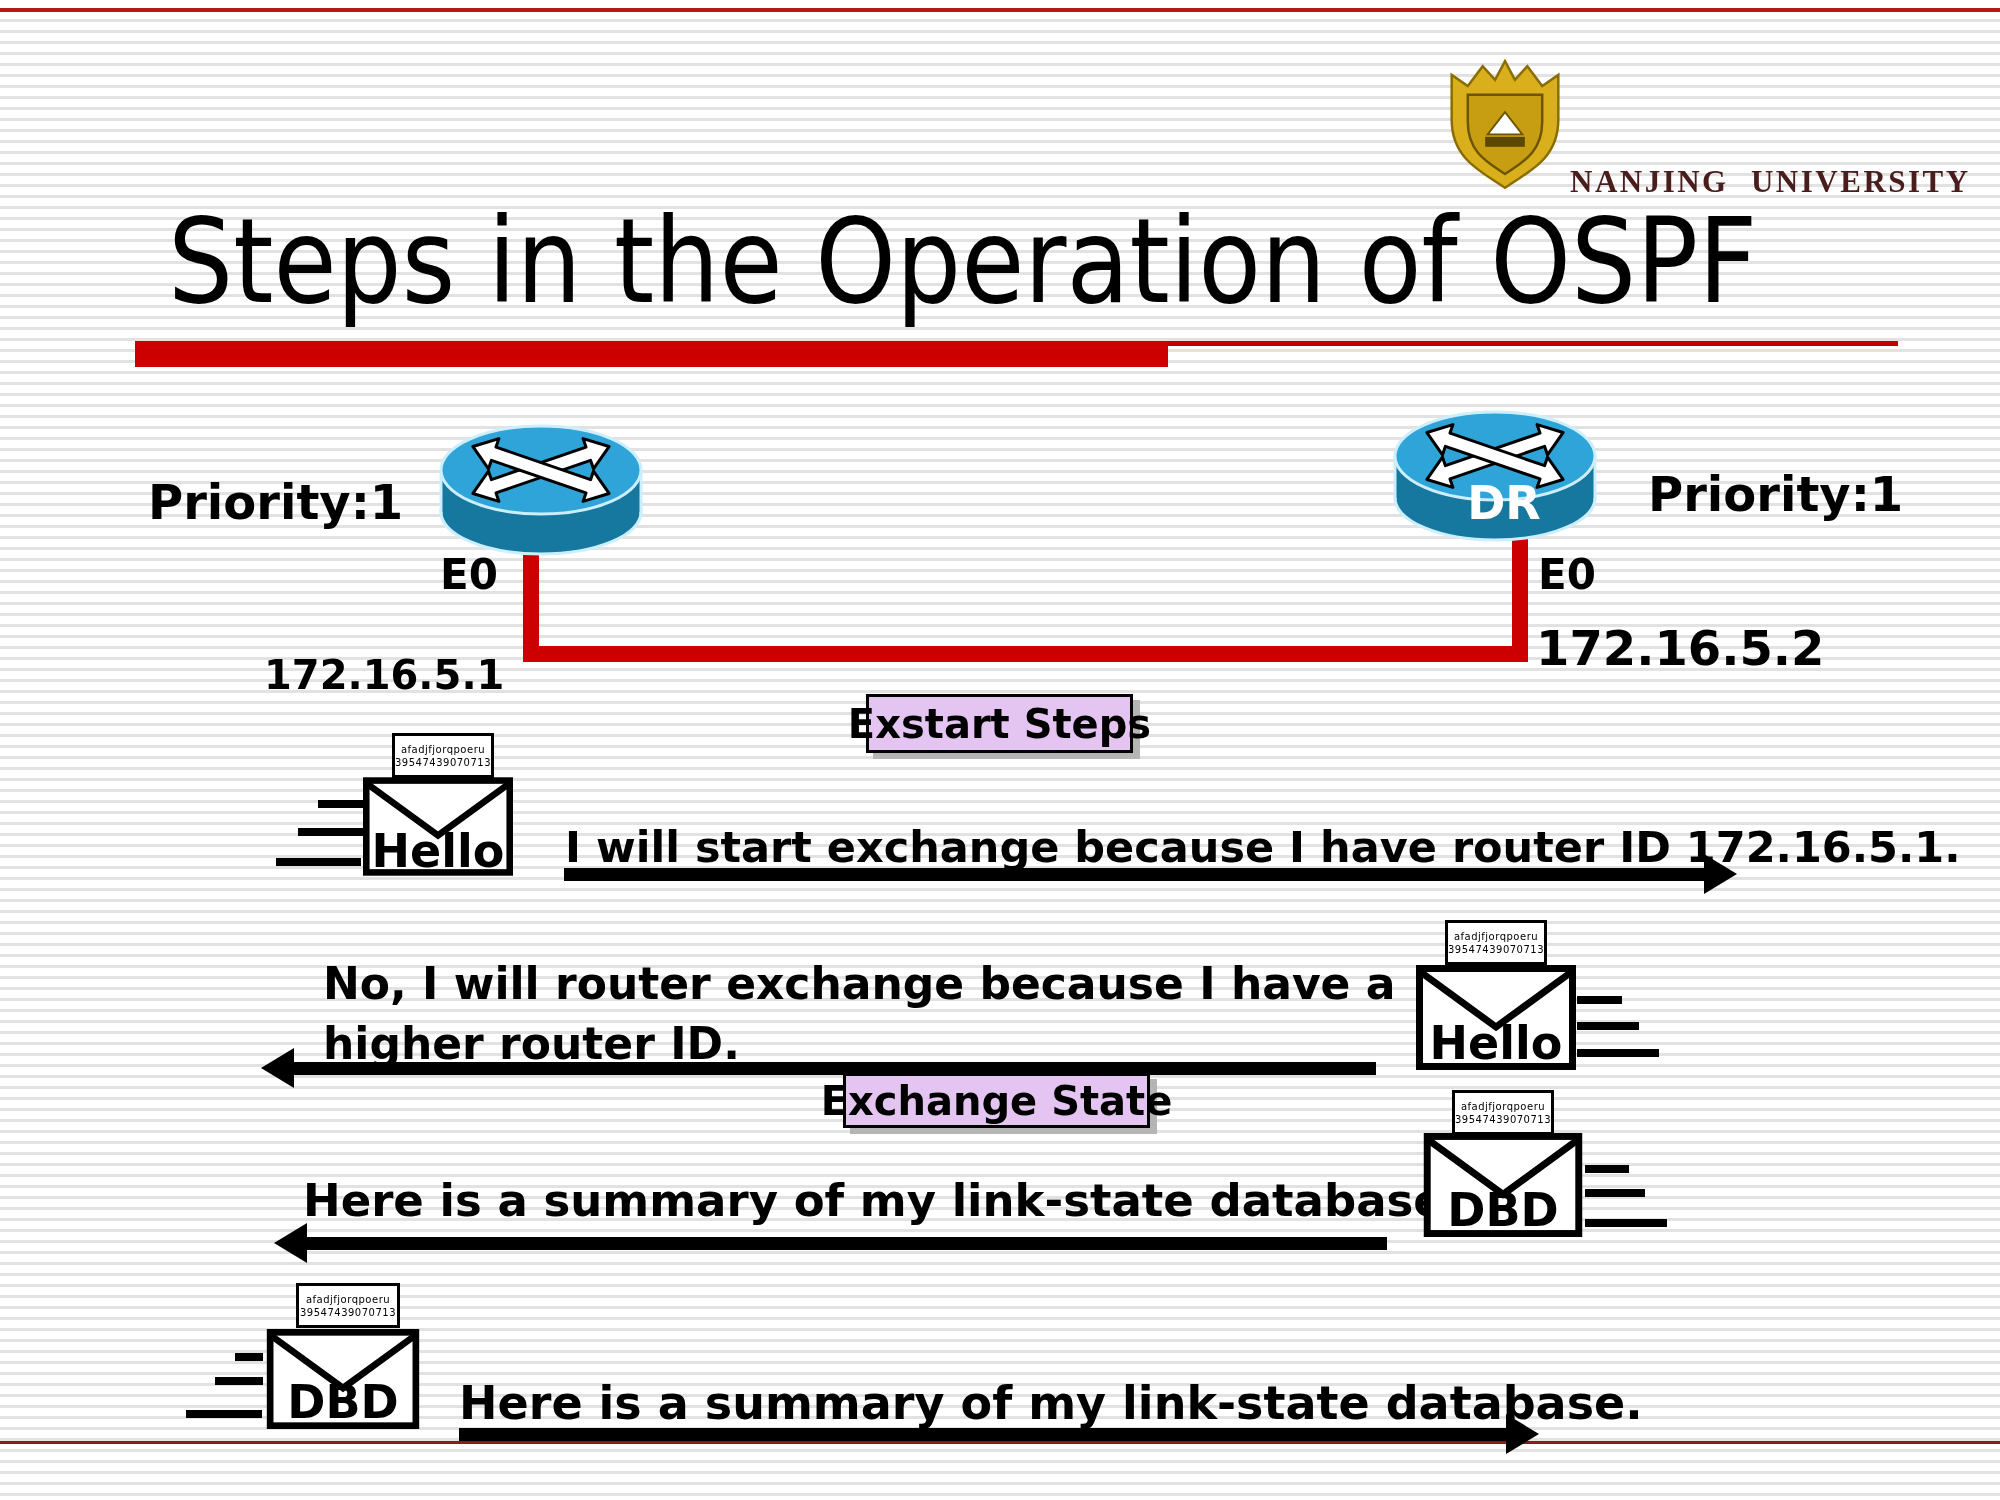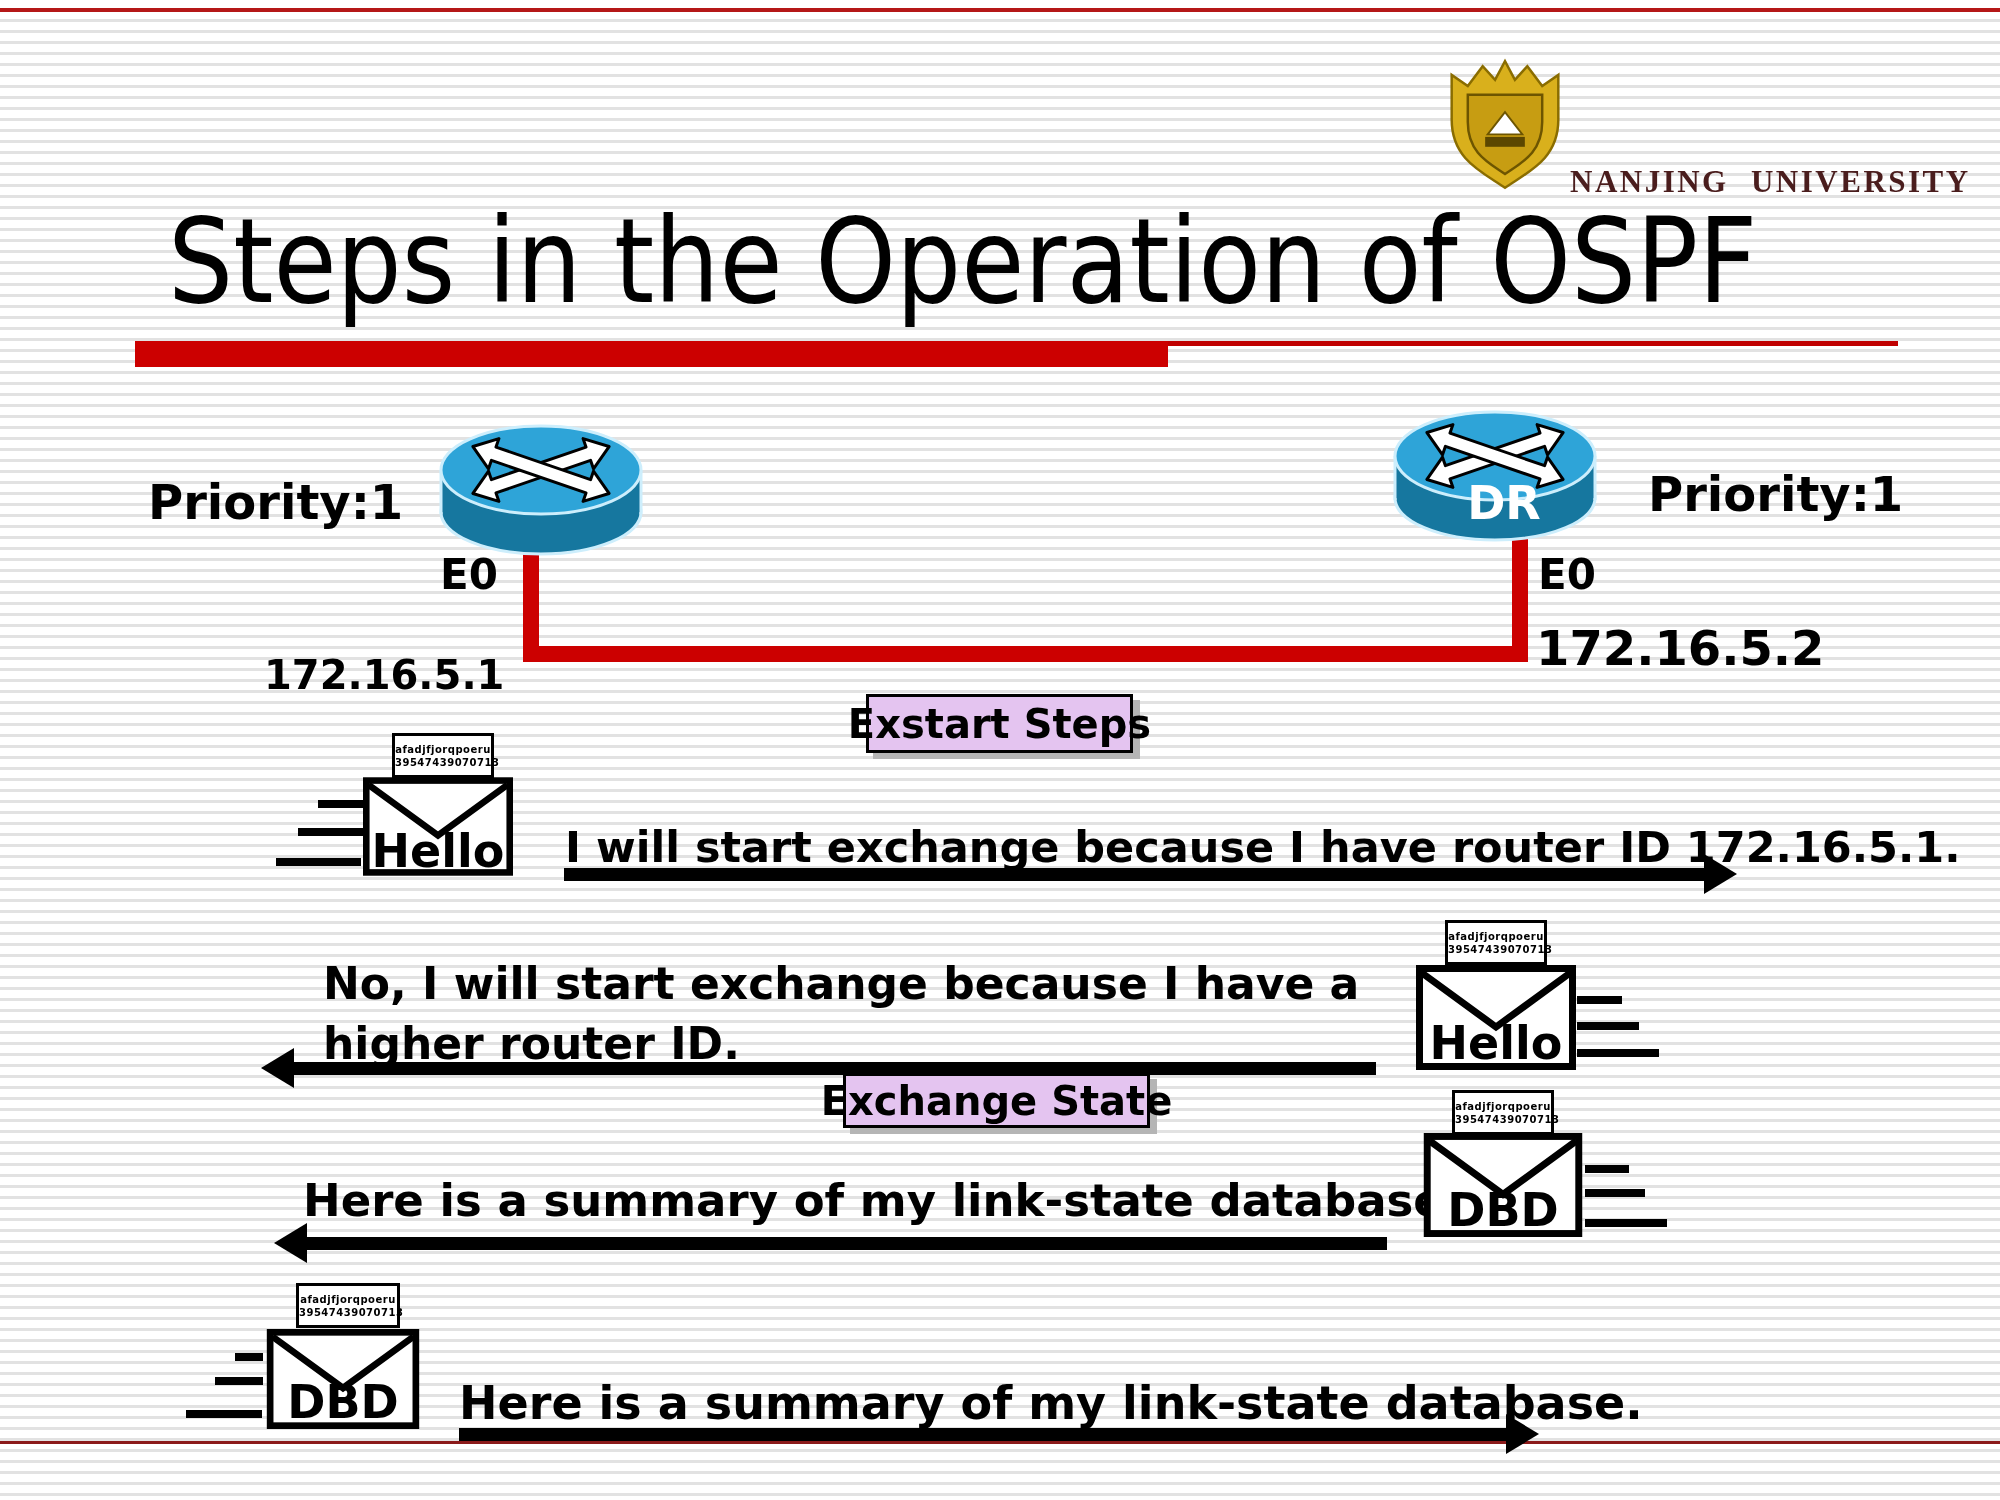--- a/index.html
+++ b/index.html
@@ -9,21 +9,21 @@
     font-family:"DejaVu Sans",sans-serif;color:#000;
   }
   .abs{position:absolute;}
   .lbl{font-weight:bold;white-space:nowrap;}
   .msg{font-weight:bold;font-size:43px;white-space:nowrap;margin-top:16px;}
   .shaft{position:absolute;height:13px;background:#000;}
   .head-r{position:absolute;width:0;height:0;border-top:20px solid transparent;border-bottom:20px solid transparent;border-left:33px solid #000;}
   .head-l{position:absolute;width:0;height:0;border-top:20px solid transparent;border-bottom:20px solid transparent;border-right:33px solid #000;}
   .state-box{position:absolute;background:#e4c4f0;border:3px solid #000;box-shadow:7px 6px 0 #b5b5b5;
     display:flex;align-items:center;justify-content:center;font-weight:bold;font-size:40px;white-space:nowrap;}
-  .note{position:absolute;background:#fff;border:3px solid #000;font-size:10px;line-height:13px;text-align:center;padding-top:7px;box-sizing:border-box;letter-spacing:0.5px;font-weight:bold;}
+  .note{position:absolute;background:#fff;border:3px solid #000;font-size:10px;line-height:13px;text-align:center;padding-top:7px;box-sizing:border-box;letter-spacing:0.5px;}
   .env-label{position:absolute;left:0;right:0;bottom:0;text-align:center;font-weight:bold;}
   .speed{position:absolute;height:8px;background:#000;}
   .redline{position:absolute;background:#cc0000;}
 </style>
 </head>
 <body>
 
 <div class="slide">
 
   <div class="abs" style="left:0;top:8px;width:2000px;height:4px;background:#b51818;"></div>
@@ -103,21 +103,21 @@
       <div class="env-label" style="font-size:46px;">Hello</div>
     </div>
   </div>
 
   <div class="abs msg" style="left:565px;top:806px;">I will start exchange because I have router ID 172.16.5.1.</div>
   <div>
     <div class="shaft" style="left:564px;top:868px;width:1143px;"></div>
     <div class="head-r" style="left:1704px;top:854px;"></div>
   </div>
 
-  <div class="abs msg" style="left:323px;top:942px;font-size:44px;">No, I will start exchange because I have a</div>
+  <div class="abs msg" style="left:323px;top:942px;font-size:44px;">No, I will router exchange because I have a</div>
   <div class="abs msg" style="left:323px;top:1002px;font-size:44px;">higher router ID.</div>
   <div>
     <div class="shaft" style="left:288px;top:1062px;width:1088px;"></div>
     <div class="head-l" style="left:261px;top:1048px;"></div>
   </div>
 
   <div class="abs" style="left:0;top:0;">
     <div class="note" style="left:1445px;top:920px;width:102px;height:45px;">
       <div>afadjfjorqpoeru</div>
       <div>39547439070713</div>

